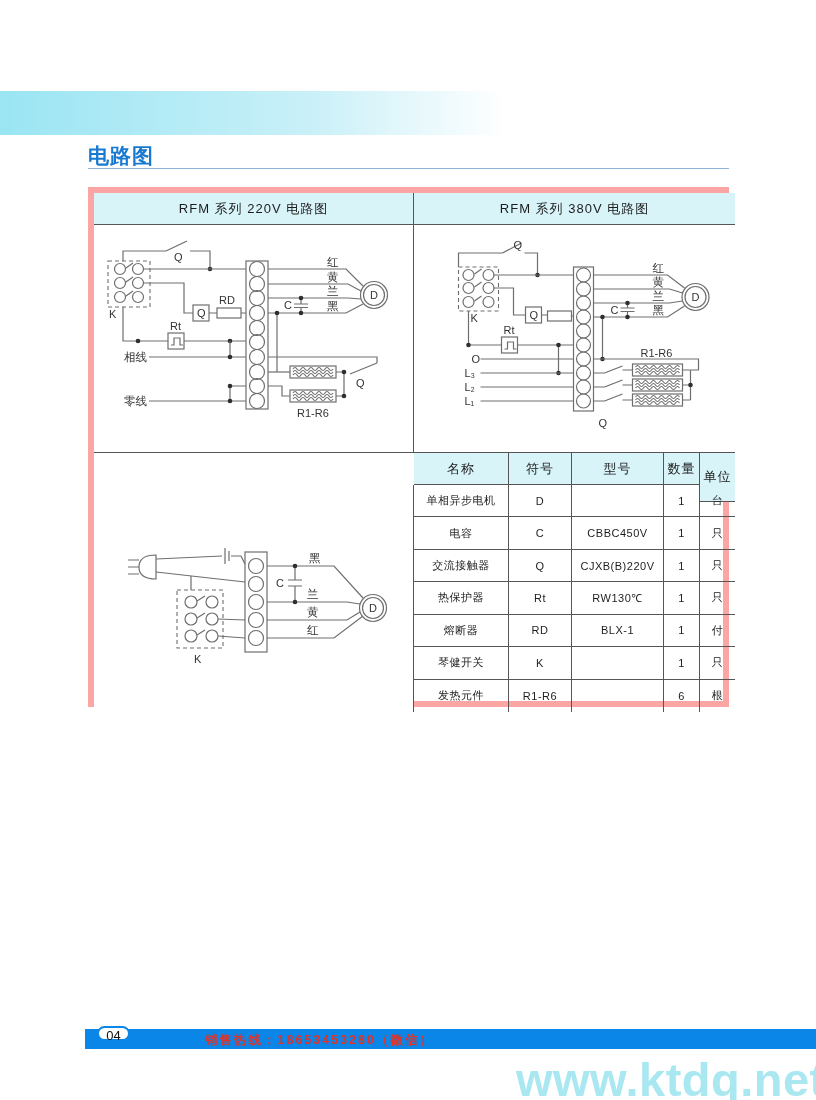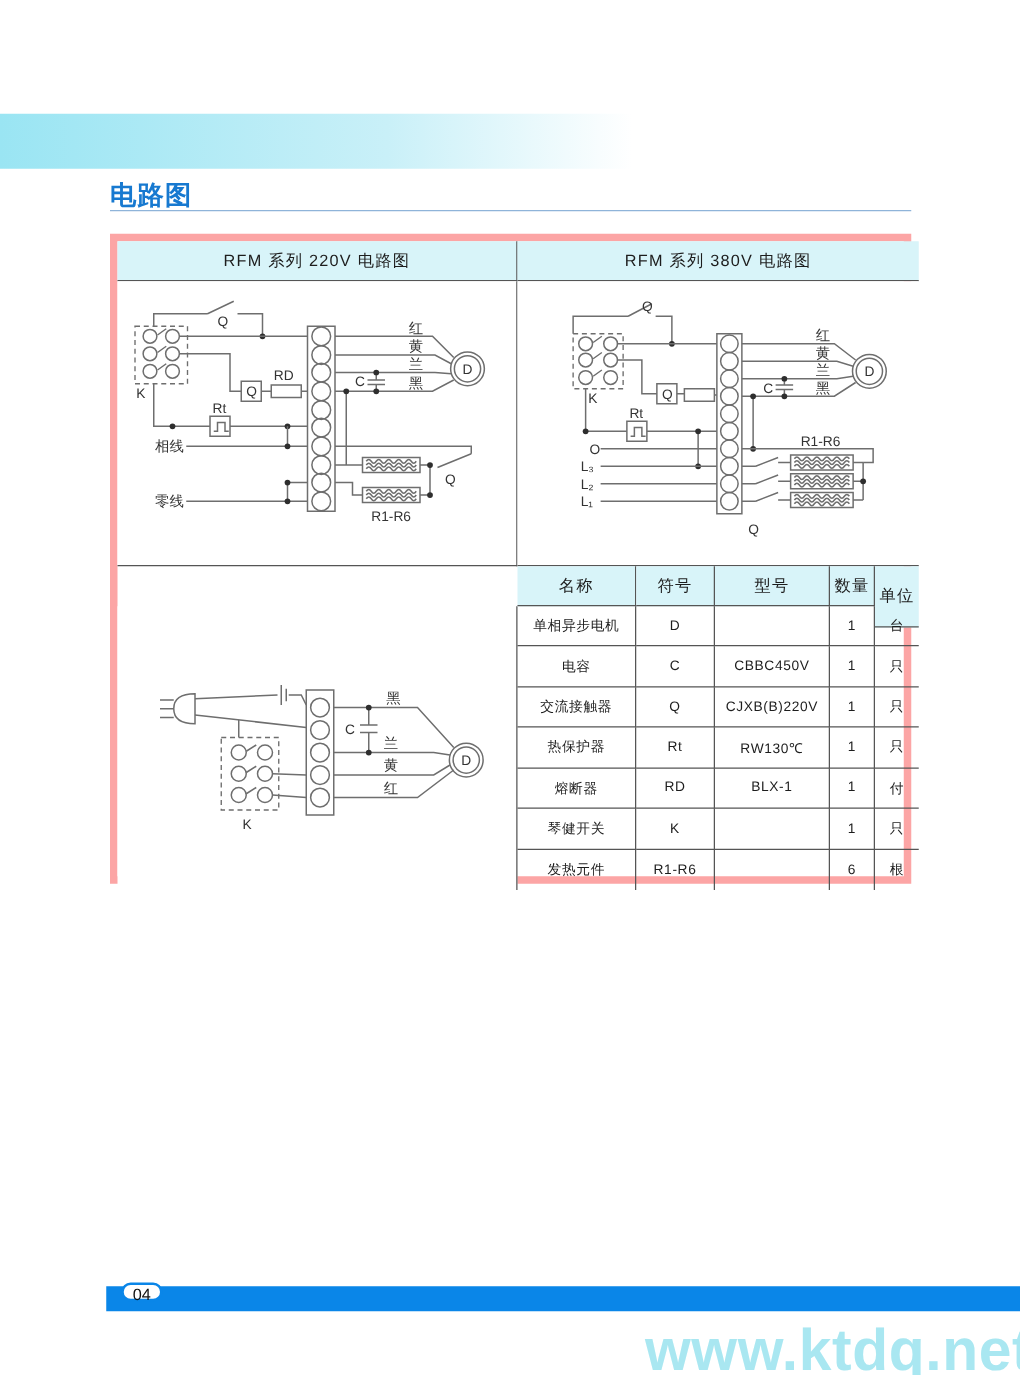--- a/index.html
+++ b/index.html
@@ -350,15 +350,16 @@
         <div class="pcell w-qty">6</div>
         <div class="pcell w-unit">根</div>
       </div>
     </div>
   </div>
 
   <div class="footer-bar"></div>
   <div class="page-badge">
     <span>04</span>
   </div>
+  <div class="hotline">销售热线：18653453280（微信）</div>
   <div class="watermark">www.ktdq.net</div>
 
 </div>
 
 </body></html>

